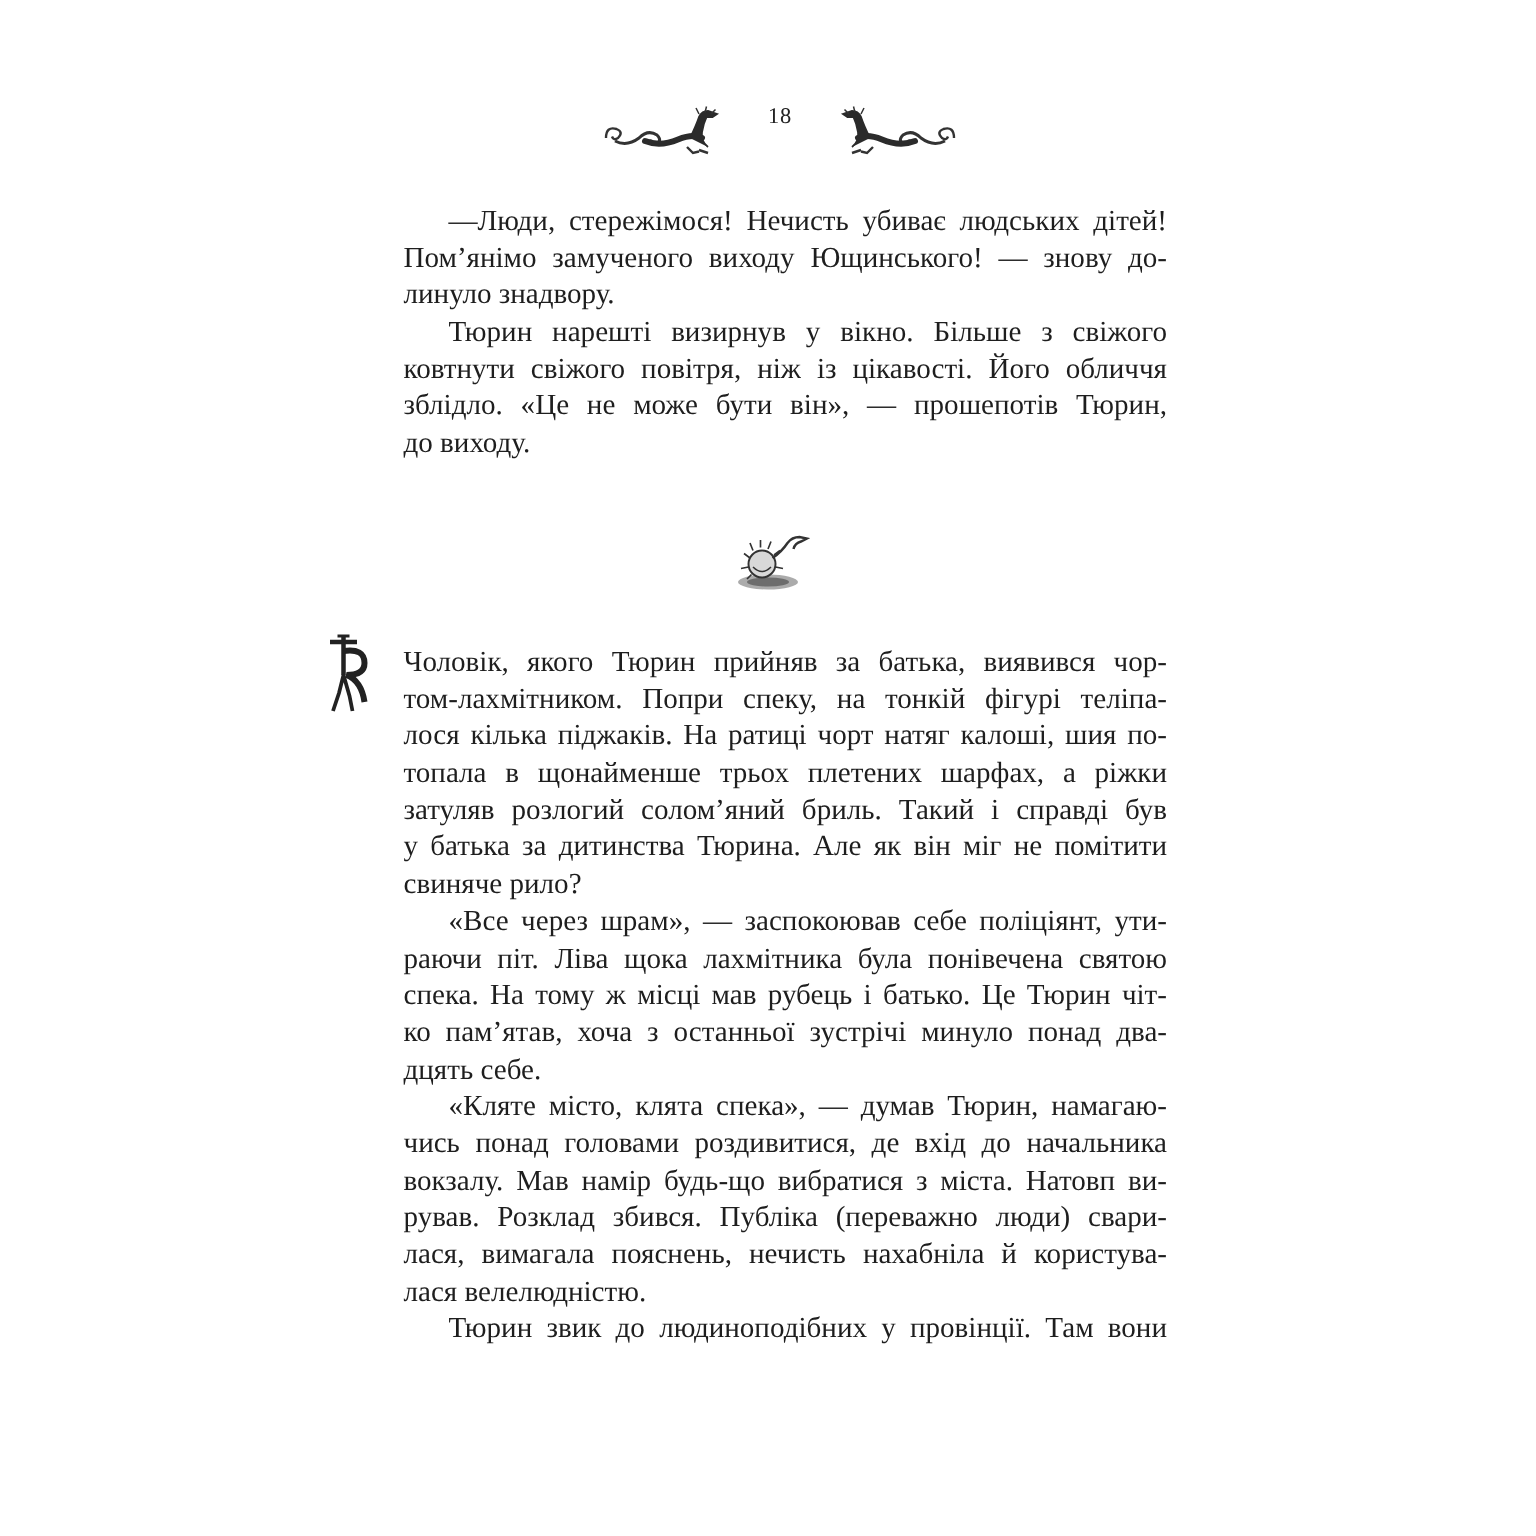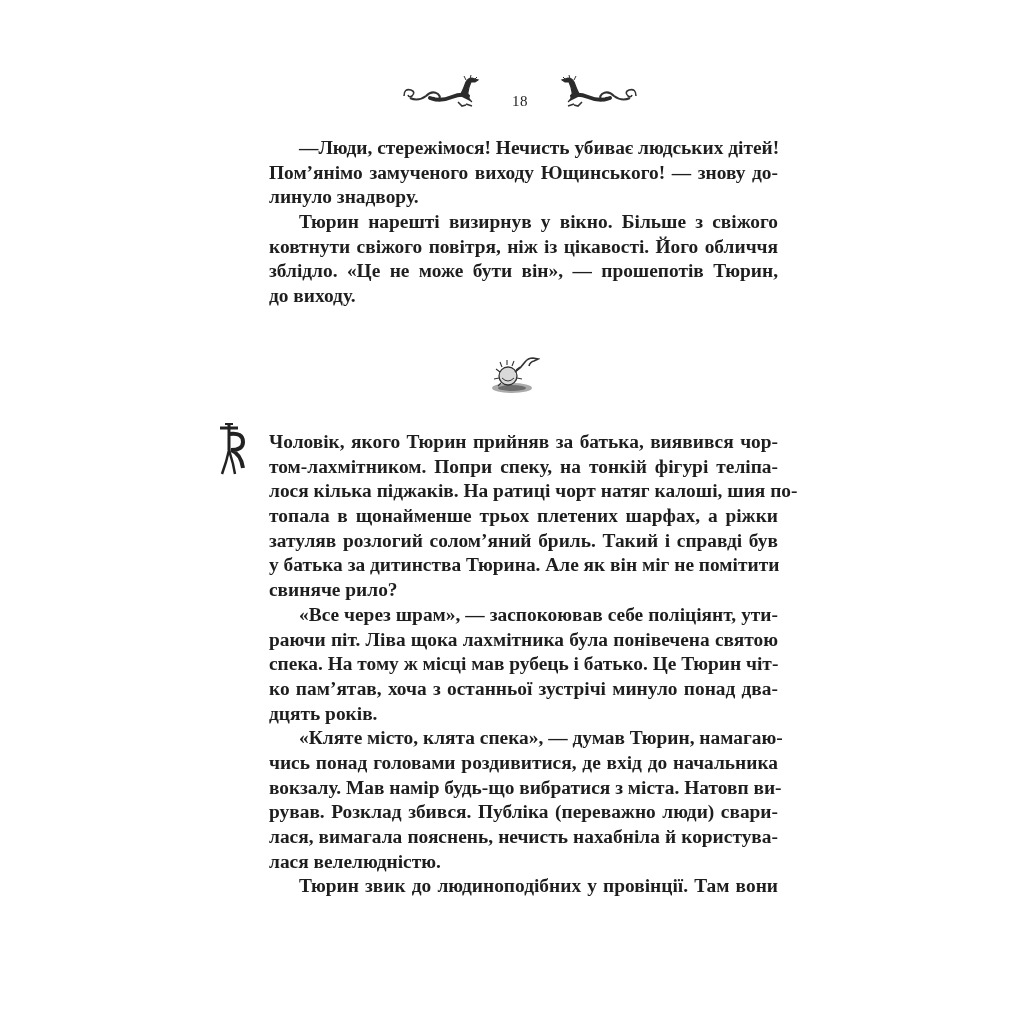--- a/index.html
+++ b/index.html
@@ -20,21 +20,21 @@
       left: 0; top: 0;
       width: 1024px; height: 1024px;
     }
     .header {
       position: absolute;
       top: 70px;
       left: 400px;
       width: 240px;
       height: 40px;
       display: flex;
-      align-items: flex-end;
+      align-items: flex-start;
       justify-content: space-between;
     }
     .header .dragon { width: 88px; height: 36px; display: block; }
     .header .page-number {
       font-size: 15px;
       color: #222;
       letter-spacing: 0.5px;
     }
     .text-block {
       position: absolute;
@@ -42,21 +42,20 @@
       width: 509px;
       font-size: 19.4px;
       line-height: 24.7px;
     }
     .line {
       display: block;
       white-space: nowrap;
       height: 24.7px;
       text-align: justify;
       text-align-last: justify;
-      font-weight: bold;
     }
     .line.last {
       text-align-last: left;
     }
     .line.indent {
       padding-left: 30px;
     }
     .block-1 { top: 136px; }
     .block-2 { top: 430px; }
     .ornament {
@@ -132,21 +131,21 @@
     <span class="line">том-лахмітником. Попри спеку, на тонкій фігурі теліпа-</span>
     <span class="line">лося кілька піджаків. На ратиці чорт натяг калоші, шия по-</span>
     <span class="line">топала в щонайменше трьох плетених шарфах, а ріжки</span>
     <span class="line">затуляв розлогий солом’яний бриль. Такий і справді був</span>
     <span class="line">у батька за дитинства Тюрина. Але як він міг не помітити</span>
     <span class="line last">свиняче рило?</span>
     <span class="line indent">«Все через шрам», — заспокоював себе поліціянт, ути-</span>
     <span class="line">раючи піт. Ліва щока лахмітника була понівечена святою</span>
     <span class="line">спека. На тому ж місці мав рубець і батько. Це Тюрин чіт-</span>
     <span class="line">ко пам’ятав, хоча з останньої зустрічі минуло понад два-</span>
-    <span class="line last">дцять років.</span>
+    <span class="line last">дцять себе.</span>
     <span class="line indent">«Кляте місто, клята спека», — думав Тюрин, намагаю-</span>
     <span class="line">чись понад головами роздивитися, де вхід до начальника</span>
     <span class="line">вокзалу. Мав намір будь-що вибратися з міста. Натовп ви-</span>
     <span class="line">рував. Розклад збився. Публіка (переважно люди) свари-</span>
     <span class="line">лася, вимагала пояснень, нечисть нахабніла й користува-</span>
     <span class="line last">лася велелюдністю.</span>
     <span class="line indent">Тюрин звик до людиноподібних у провінції. Там вони</span>
   </div>
 
 </div>

